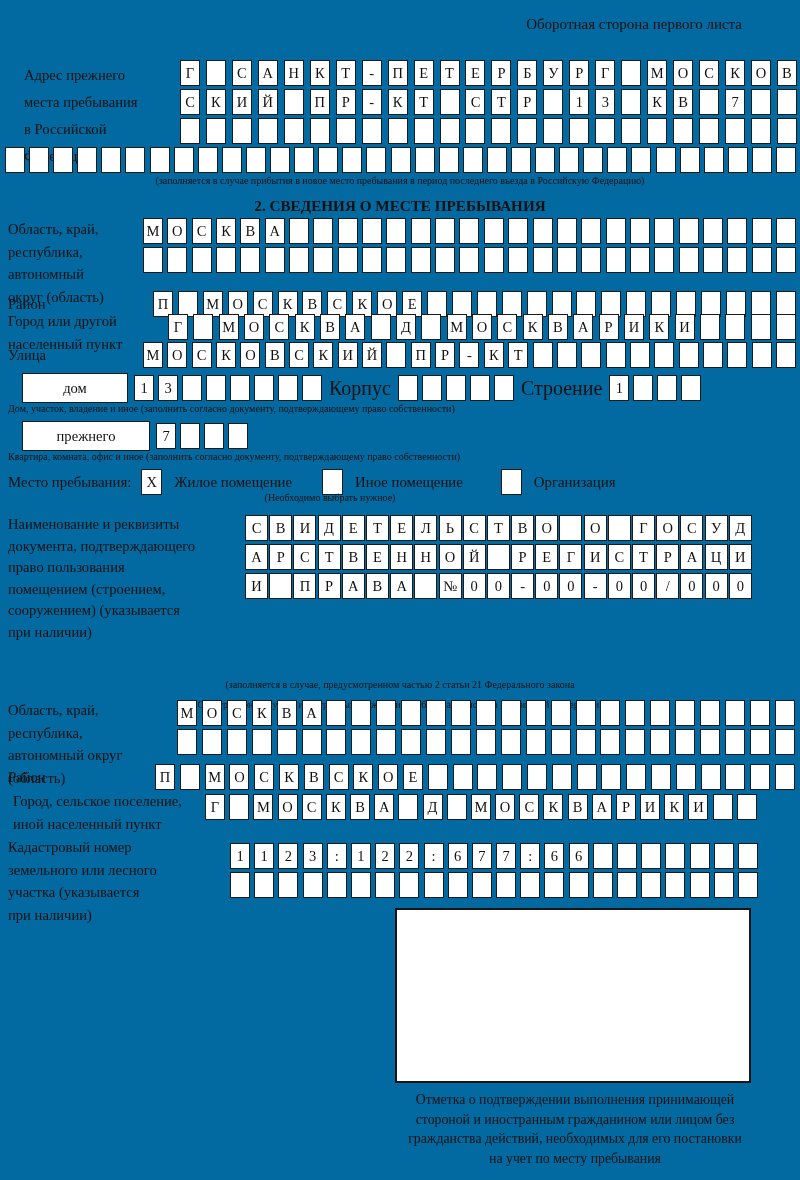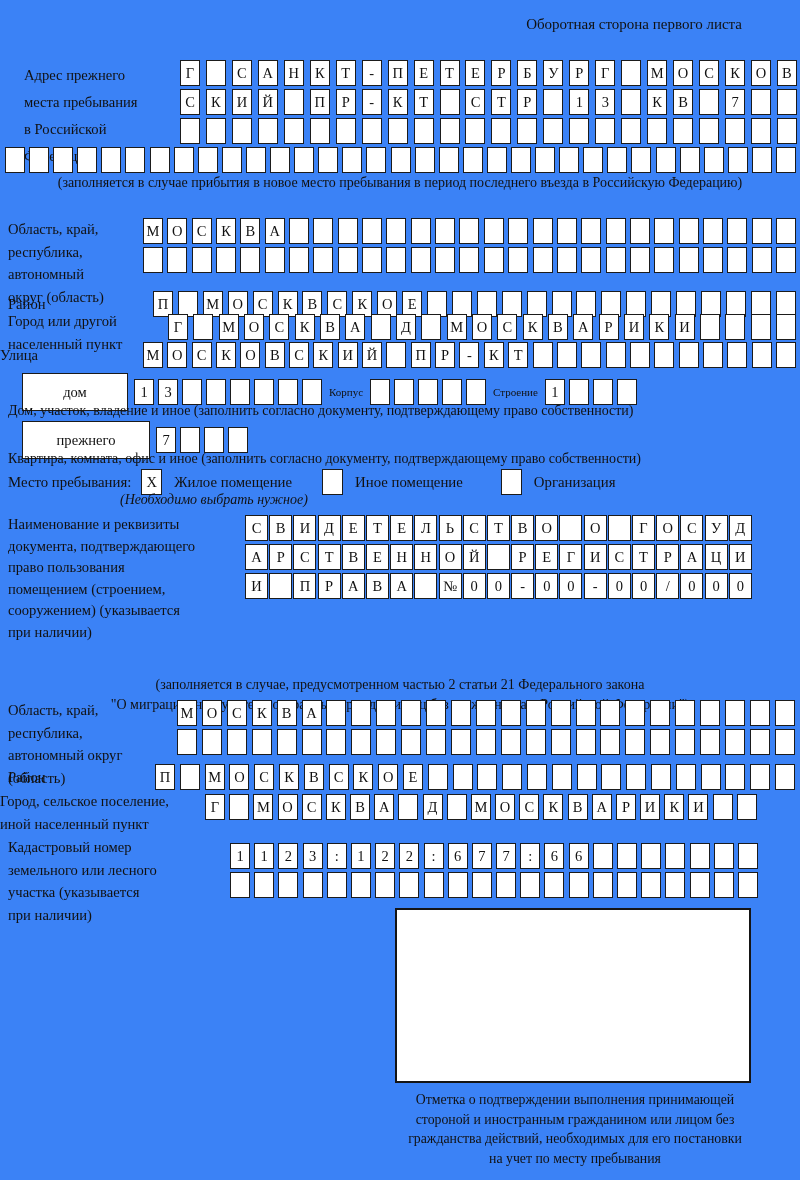--- a/index.html
+++ b/index.html
@@ -1,41 +1,41 @@
 <!DOCTYPE html>
 <html><head>
 <meta charset="utf-8">
 <style>
   html,body{margin:0;padding:0;background:#e8e8e8;}
   .page{
-    position:relative;width:800px;height:1180px;background:#3b82f6;
+    position:relative;width:800px;height:1180px;background:#0369a1;
     margin:0 auto;overflow:hidden;color:#111;
     font-family:"Liberation Serif","DejaVu Serif",serif;
   }
   .abs{position:absolute;}
   .lbl{font-size:14.6px;line-height:22.5px;white-space:pre-line;}
   .lbl-wide{line-height:27px;margin-left:16px;}
-  .note{font-size:14px;}
+  .note{font-size:10px;}
   .center{text-align:center;width:100%;left:0;}
   .title{font-size:15.2px;font-weight:bold;}
   .cells{display:flex;justify-content:space-between;}
   .cells + .cells{margin-top:3px;}
   .cell{
     flex:0 0 auto;width:20px;height:26px;box-sizing:border-box;
     border:1.7px solid #1b1b1b;background:#fff;
     display:flex;align-items:center;justify-content:center;
     font-size:14.5px;font-family:"Liberation Serif","DejaVu Serif",serif;
   }
   .doc-cells .cell{width:23px;}
   .row-flex{display:flex;align-items:center;}
   .field-box{
-    box-sizing:border-box;border:1.7px solid #1b1b1b;height:38px;
+    box-sizing:border-box;border:1.7px solid #1b1b1b;height:30px;
     display:flex;align-items:center;justify-content:center;font-size:14.6px;background:#fff;
   }
-  .inline-lbl{font-size:11px;margin:0 7px;white-space:nowrap;}
+  .inline-lbl{font-size:20px;margin:0 7px;white-space:nowrap;}
   .cb{
     box-sizing:border-box;width:21px;height:26px;border:1.7px solid #1b1b1b;background:#fff;
     display:flex;align-items:center;justify-content:center;font-size:14.5px;flex:0 0 auto;
   }
   .opt{display:flex;align-items:center;}
   .opt .opt-lbl{margin-left:12px;font-size:14.8px;white-space:nowrap;}
   .stamp-box{box-sizing:border-box;border:2px solid #151515;background:#fff;}
   .pre{white-space:pre-line;}
 </style>
 </head>
@@ -159,20 +159,21 @@
       <span class="cell"></span>
       <span class="cell"></span>
       <span class="cell"></span>
       <span class="cell"></span>
       <span class="cell"></span>
       <span class="cell"></span>
       <span class="cell"></span>
     </div>
   <div class="abs note center" style="top:175px;">(заполняется в случае прибытия в новое место пребывания в период последнего въезда в Российскую Федерацию)</div>
 
+  <div class="abs title center" style="top:197px;">2. СВЕДЕНИЯ О МЕСТЕ ПРЕБЫВАНИЯ</div>
 
   <div class="abs lbl" style="top:218px;left:8px;">Область, край,
 республика,
 автономный
 округ (область)</div>
   <div class="abs" style="top:218px;left:143px;width:653px;">
     <div class="cells">
         <span class="cell">М</span>
         <span class="cell">О</span>
         <span class="cell">С</span>
@@ -285,21 +286,21 @@
       <span class="cell">Р</span>
       <span class="cell">И</span>
       <span class="cell">К</span>
       <span class="cell">И</span>
       <span class="cell"></span>
       <span class="cell"></span>
       <span class="cell"></span>
       <span class="cell"></span>
     </div>
 
-  <div class="abs lbl" style="top:344px;left:0;">Улица</div>
+  <div class="abs lbl" style="top:344px;left:8px;">Улица</div>
   <div class="abs cells" style="top:342px;left:143px;width:653px;">
       <span class="cell">М</span>
       <span class="cell">О</span>
       <span class="cell">С</span>
       <span class="cell">К</span>
       <span class="cell">О</span>
       <span class="cell">В</span>
       <span class="cell">С</span>
       <span class="cell">К</span>
       <span class="cell">И</span>
@@ -372,21 +373,21 @@
       <span class="cb"></span>
       <span class="opt-lbl">Иное помещение</span>
     </span>
     <span class="opt">
       <span class="cb"></span>
       <span class="opt-lbl">Организация</span>
     </span>
   </div>
 
   <div class="abs note" style="top:451px;left:8px;">Квартира, комната, офис и иное (заполнить согласно документу, подтверждающему право собственности)</div>
-  <div class="abs note" style="top:492px;left:120px;width:420px;font-style:italic;">(Необходимо выбрать нужное)</div>
+  <div class="abs note" style="top:492px;left:120px;width:420px;text-align:center;">(Необходимо выбрать нужное)</div>
 
   <div class="abs lbl" style="top:514px;left:8px;line-height:21.5px;">Наименование и реквизиты
 документа, подтверждающего
 право пользования
 помещением (строением,
 сооружением) (указывается
 при наличии)</div>
   <div class="abs doc-cells" style="top:515px;left:245px;width:507px;">
     <div class="cells">
         <span class="cell">С</span>
@@ -546,21 +547,21 @@
       <span class="cell"></span>
       <span class="cell"></span>
       <span class="cell"></span>
       <span class="cell"></span>
       <span class="cell"></span>
       <span class="cell"></span>
       <span class="cell"></span>
       <span class="cell"></span>
     </div>
 
-  <div class="abs lbl" style="top:790px;left:0;">Город, сельское поселение,
+  <div class="abs lbl" style="top:790px;left:13px;">Город, сельское поселение,
 иной населенный пункт</div>
   <div class="abs cells" style="top:794px;left:205px;width:552px;">
       <span class="cell">Г</span>
       <span class="cell"></span>
       <span class="cell">М</span>
       <span class="cell">О</span>
       <span class="cell">С</span>
       <span class="cell">К</span>
       <span class="cell">В</span>
       <span class="cell">А</span>

